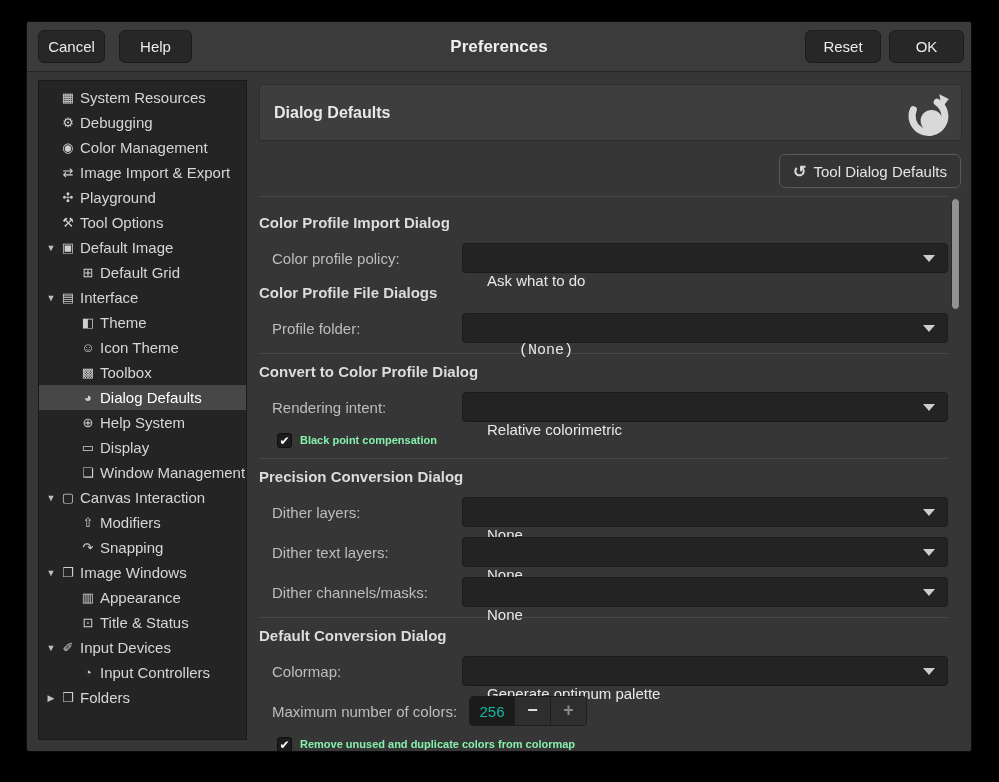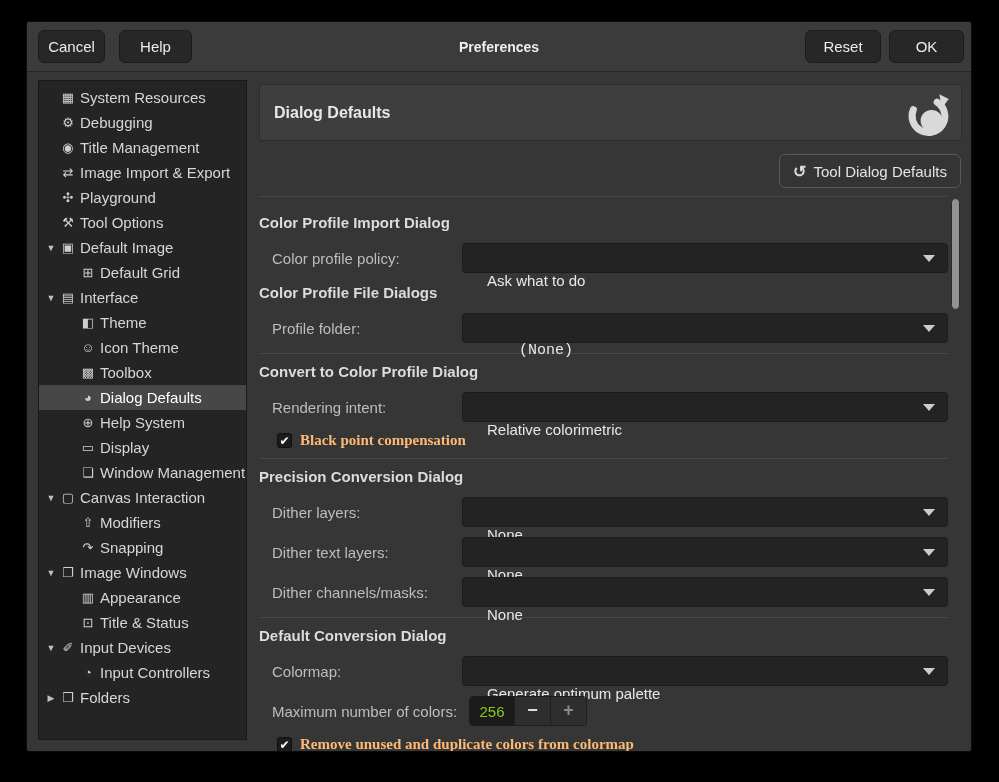--- a/index.html
+++ b/index.html
@@ -17,21 +17,21 @@
   .tb-btn { position:absolute; top:8px; height:33px; background:#272727;
             border:1px solid #1c1c1c; border-radius:6px; color:#ebebeb;
             font-size:15px; text-align:center; cursor:default;
             display:flex; align-items:center; justify-content:center; }
   .tb-cancel { left:11px;  width:67px; }
   .tb-help   { left:92px;  width:73px; }
   .tb-reset  { right:90px; width:76px; }
   .tb-ok     { right:7px;  width:75px; }
   .tb-title { position:absolute; left:0; right:0; top:0; height:50px;
               display:flex; align-items:center; justify-content:center;
-              font-weight:bold; font-size:14px; color:#eeeeee; pointer-events:none; }
+              font-weight:bold; font-size:17px; color:#eeeeee; pointer-events:none; }
 
   
   .sidebar { position:absolute; left:11px; top:58px; width:209px; height:660px;
              background:#242424; border:1px solid #191919; overflow:hidden;
              padding-top:4px; }
   .side-item { display:flex; align-items:center; height:25px; padding-left:4px;
                color:#d6d6d6; font-size:15px; white-space:nowrap; cursor:default; }
   .side-item.selected { background:#474747; color:#ffffff; }
   .lead { display:inline-block; width:16px; flex:none; text-align:center;
           font-size:9px; color:#c0c0c0; }
@@ -72,25 +72,25 @@
   .dd-value { flex:1; font-size:15px; color:#e8e8e8; white-space:nowrap; overflow:hidden;margin-top:44px; }
   .dd-value.vindent { padding-left:32px;font-family:Liberation Mono, monospace; }
   .dd-arrow { flex:none; width:0; height:0; border-left:6px solid transparent;
               border-right:6px solid transparent; border-top:7px solid #cdcdcd; }
 
   .check-row { padding-left:18px; height:16px; }
   .checkbox { flex:none; width:15px; height:15px; background:#1c1c1c;
               border:1px solid #0e0e0e; border-radius:3px; color:#ffffff;
               font-size:12px; line-height:14px; text-align:center; margin-right:8px;
               cursor:default; }
-  .clabel { font-size:15px; font-weight:bold; color:#fdba74; white-space:nowrap;font-family:Liberation Serif, serif; }
+  .clabel { font-size:11px; font-weight:bold; color:#86efac; white-space:nowrap; }
 
   .spinner { display:flex; height:30px; border:1px solid #1e1e1e; border-radius:4px;
              overflow:hidden; margin-left:7px; }
-  .spin-entry { width:44px; background:#1b1b1b; color:#84cc16; font-size:15px;
+  .spin-entry { width:44px; background:#1b1b1b; color:#14b8a6; font-size:15px;
                 text-align:center; line-height:30px; }
   .spin-btn { width:36px; background:#2e2e2e; border-left:1px solid #1e1e1e;
               text-align:center; line-height:27px; font-size:18px; font-weight:bold;
               cursor:default; }
   .spin-btn.minus { color:#e0e0e0; }
   .spin-btn.plus  { color:#8a8a8a; }
 
   .scrollbar { position:absolute; right:0; top:116px; bottom:4px; width:13px; }
   .scroll-thumb { position:absolute; left:2px; top:2px; width:9px; height:112px;
                   background:#929292; border:1px solid #2a2a2a; border-radius:5px; }
@@ -116,21 +116,21 @@
           <span class="s-label">System Resources</span>
         </div>
         <div class="side-item lvl1">
           <span class="lead"></span>
           <span class="s-icon">⚙</span>
           <span class="s-label">Debugging</span>
         </div>
         <div class="side-item lvl1">
           <span class="lead"></span>
           <span class="s-icon">◉</span>
-          <span class="s-label">Title Management</span>
+          <span class="s-label">Color Management</span>
         </div>
         <div class="side-item lvl1">
           <span class="lead"></span>
           <span class="s-icon">⇄</span>
           <span class="s-label">Image Import &amp; Export</span>
         </div>
         <div class="side-item lvl1">
           <span class="lead"></span>
           <span class="s-icon">✣</span>
           <span class="s-label">Playground</span>

